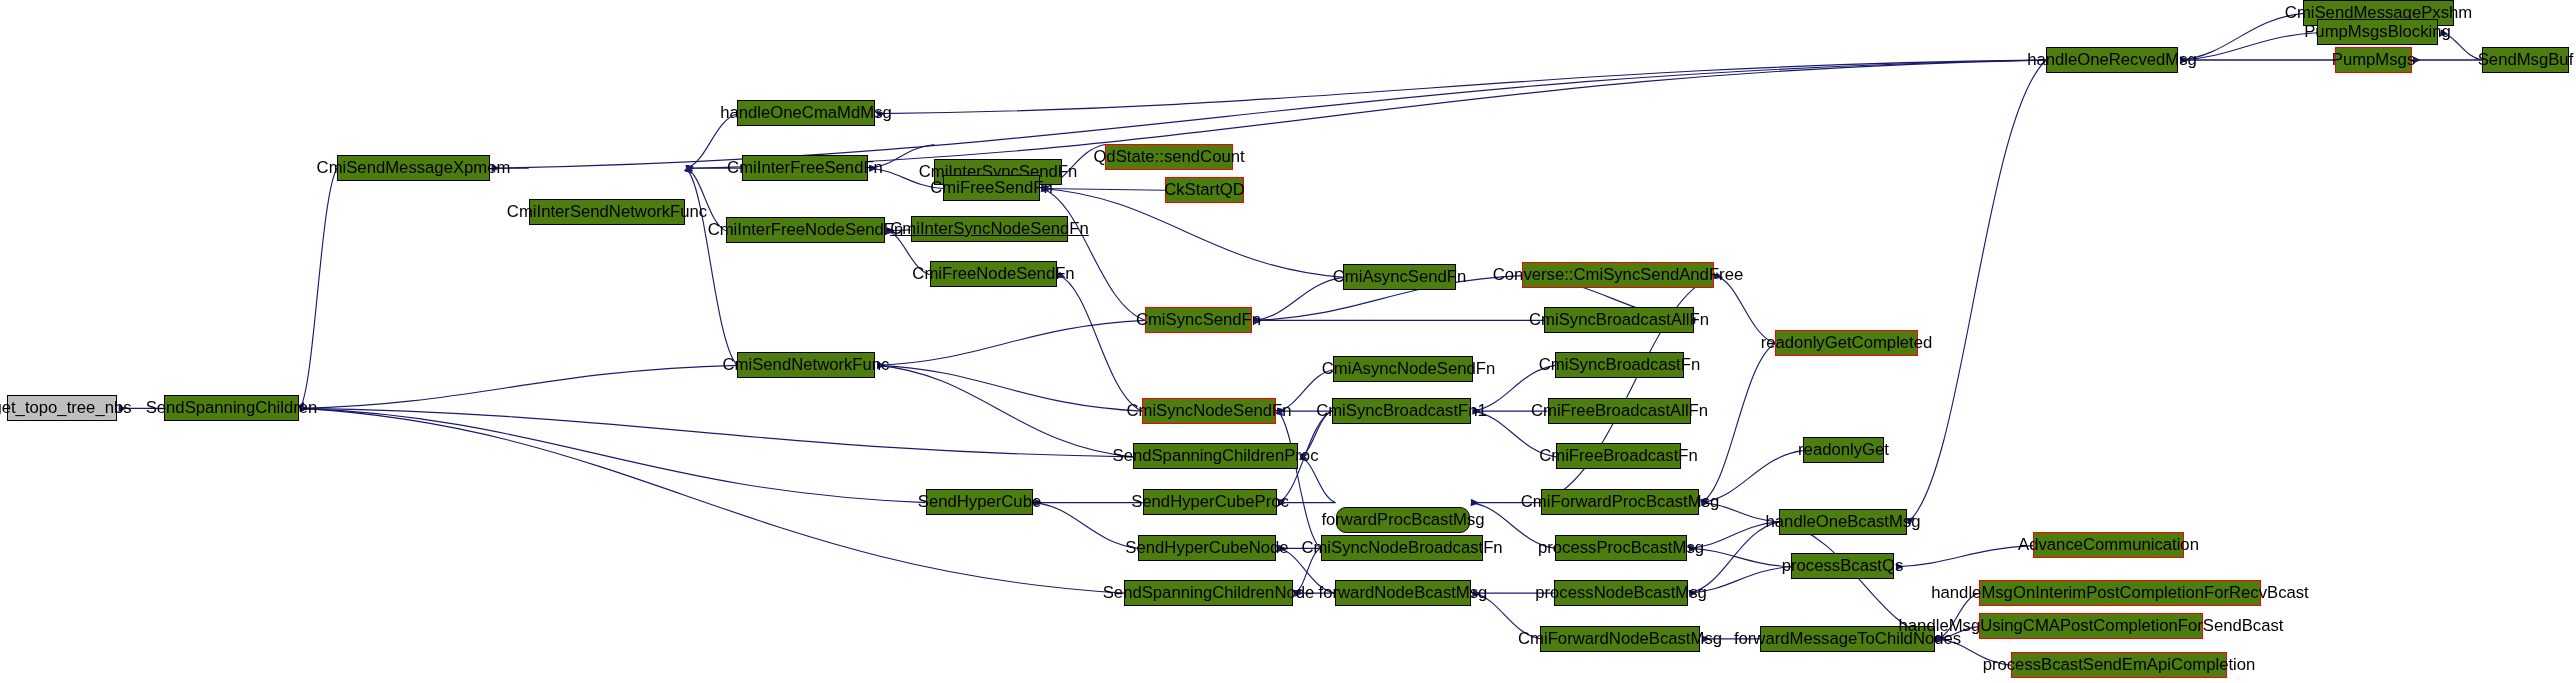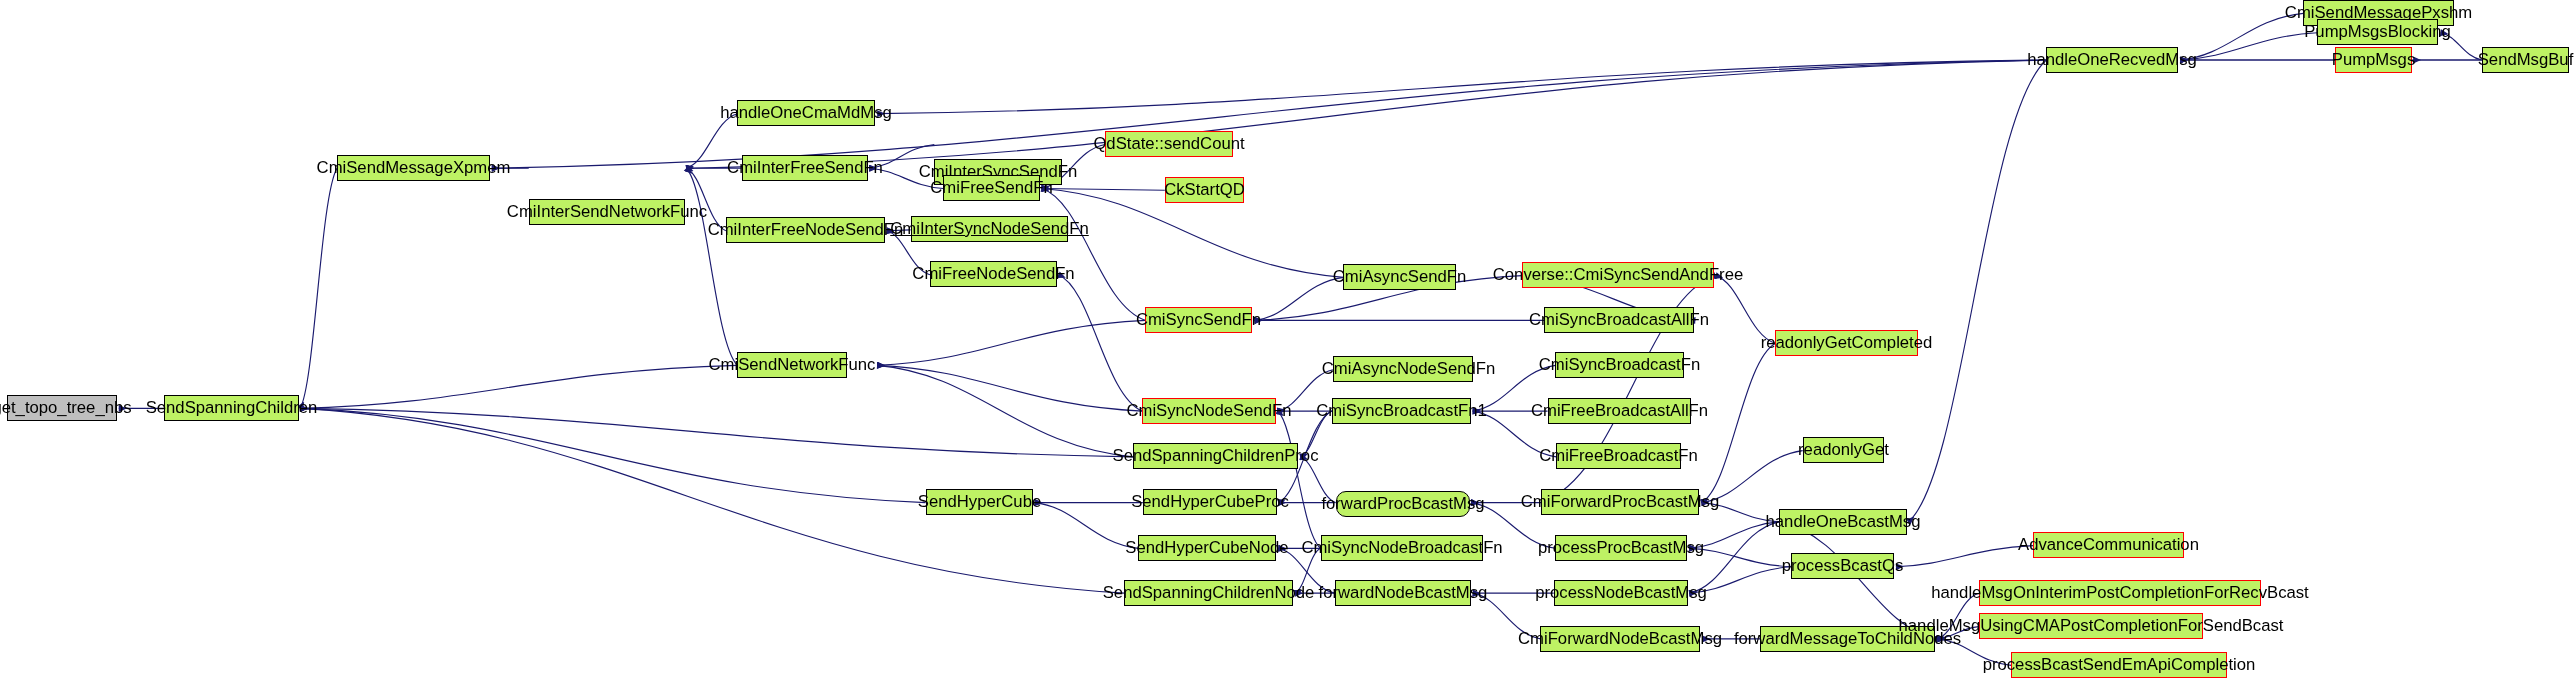--- a/index.html
+++ b/index.html
@@ -1,21 +1,21 @@
 <!DOCTYPE html>
 <html style="font-size:14px"><head>
 <meta charset="utf-8">
 <title>Caller Graph</title>
 <style>
   html,body{margin:0;padding:0;background:#ffffff;}
   #graph{position:relative;width:2576px;height:684px;background:#ffffff;
          font-family:"Liberation Sans","DejaVu Sans",sans-serif;overflow:hidden;}
   #edges{position:absolute;left:0;top:0;width:2576px;height:684px;}
   .node{position:absolute;box-sizing:border-box;border:0.9px solid #000000;
-        background:#bef264;color:#000000;font-size:16.7px;line-height:1;
+        background:#4d7c0f;color:#000000;font-size:16.7px;line-height:1;
         display:flex;align-items:center;justify-content:center;
         white-space:nowrap;padding:0 8px;height:26px;}
   .node.current{background:#bfbfbf;border-color:#000000;}
   .node.hl{border:1.4px solid #ff0000;}
 </style>
 </head>
 <body>
 
 <div id="graph">
   <svg id="edges" xmlns="http://www.w3.org/2000/svg" viewBox="0 0 2928 777">
@@ -101,37 +101,37 @@
   </svg>
   <div id="node-layer">
       <div class="node current" style="left: 7px; top: 395px; width: 110px;">get_topo_tree_nbs</div>
       <div class="node" style="left: 164px; top: 395px; width: 135px;">SendSpanningChildren</div>
       <div class="node" style="left: 337px; top: 155px; width: 153px;">CmiSendMessageXpmem</div>
       <div class="node" style="left: 529px; top: 155px; width: 156px; margin-top: 44px;">CmiInterSendNetworkFunc</div>
       <div class="node" style="left: 737px; top: 100px; width: 138px;">handleOneCmaMdMsg</div>
       <div class="node" style="left: 742px; top: 155px; width: 126px;">CmiInterFreeSendFn</div>
       <div class="node" style="left: 934px; top: 131px; width: 128px; margin-top: 28px;">CmiInterSyncSendFn</div>
       <div class="node" style="left: 943px; top: 175px; width: 97px;">CmiFreeSendFn</div>
-      <div class="node hl" style="left: 1105px; top: 131px; width: 128px;">QdState::sendCount</div>
+      <div class="node hl" style="left: 1105px; top: 144px; width: 128px;">QdState::sendCount</div>
       <div class="node hl" style="left: 1165px; top: 177px; width: 79px;">CkStartQD</div>
       <div class="node" style="left: 726px; top: 217px; width: 159px;">CmiInterFreeNodeSendFn</div>
       <div class="node" style="left: 911px; top: 216px; width: 157px; text-decoration: underline;">CmiInterSyncNodeSendFn</div>
       <div class="node" style="left: 930px; top: 261px; width: 127px;">CmiFreeNodeSendFn</div>
-      <div class="node" style="left: 737px; top: 352px; width: 110px;">CmiSendNetworkFunc</div>
+      <div class="node" style="left: 737px; top: 352px; width: 138px;">CmiSendNetworkFunc</div>
       <div class="node" style="left: 1343px; top: 264px; width: 113px;">CmiAsyncSendFn</div>
       <div class="node hl" style="left: 1145px; top: 307px; width: 107px;">CmiSyncSendFn</div>
       <div class="node" style="left: 1333px; top: 356px; width: 140px; padding-left: 19px;">CmiAsyncNodeSendFn</div>
       <div class="node hl" style="left: 1142px; top: 398px; width: 134px;">CmiSyncNodeSendFn</div>
       <div class="node" style="left: 1133px; top: 443px; width: 165px;">SendSpanningChildrenProc</div>
       <div class="node" style="left: 926px; top: 489px; width: 107px;">SendHyperCube</div>
       <div class="node" style="left: 1143px; top: 489px; width: 134px;">SendHyperCubeProc</div>
       <div class="node" style="left: 1138px; top: 535px; width: 138px;">SendHyperCubeNode</div>
       <div class="node" style="left: 1124px; top: 580px; width: 169px;">SendSpanningChildrenNode</div>
       <div class="node" style="left: 1332px; top: 398px; width: 139px;">CmiSyncBroadcastFn1</div>
-      <div class="node" style="left: 1336px; top: 491px; width: 134px; border-radius: 10px;">forwardProcBcastMsg</div>
+      <div class="node" style="left: 1336px; top: 507px; width: 134px; border-radius: 10px;">forwardProcBcastMsg</div>
       <div class="node" style="left: 1321px; top: 535px; width: 162px;">CmiSyncNodeBroadcastFn</div>
       <div class="node" style="left: 1335px; top: 580px; width: 136px;">forwardNodeBcastMsg</div>
       <div class="node" style="left: 1544px; top: 307px; width: 150px;">CmiSyncBroadcastAllFn</div>
       <div class="node" style="left: 1555px; top: 352px; width: 129px;">CmiSyncBroadcastFn</div>
       <div class="node" style="left: 1548px; top: 398px; width: 143px;">CmiFreeBroadcastAllFn</div>
       <div class="node" style="left: 1556px; top: 443px; width: 125px;">CmiFreeBroadcastFn</div>
       <div class="node" style="left: 1541px; top: 489px; width: 158px;">CmiForwardProcBcastMsg</div>
       <div class="node" style="left: 1555px; top: 535px; width: 132px;">processProcBcastMsg</div>
       <div class="node" style="left: 1554px; top: 580px; width: 134px;">processNodeBcastMsg</div>
       <div class="node" style="left: 1540px; top: 626px; width: 160px;">CmiForwardNodeBcastMsg</div>

